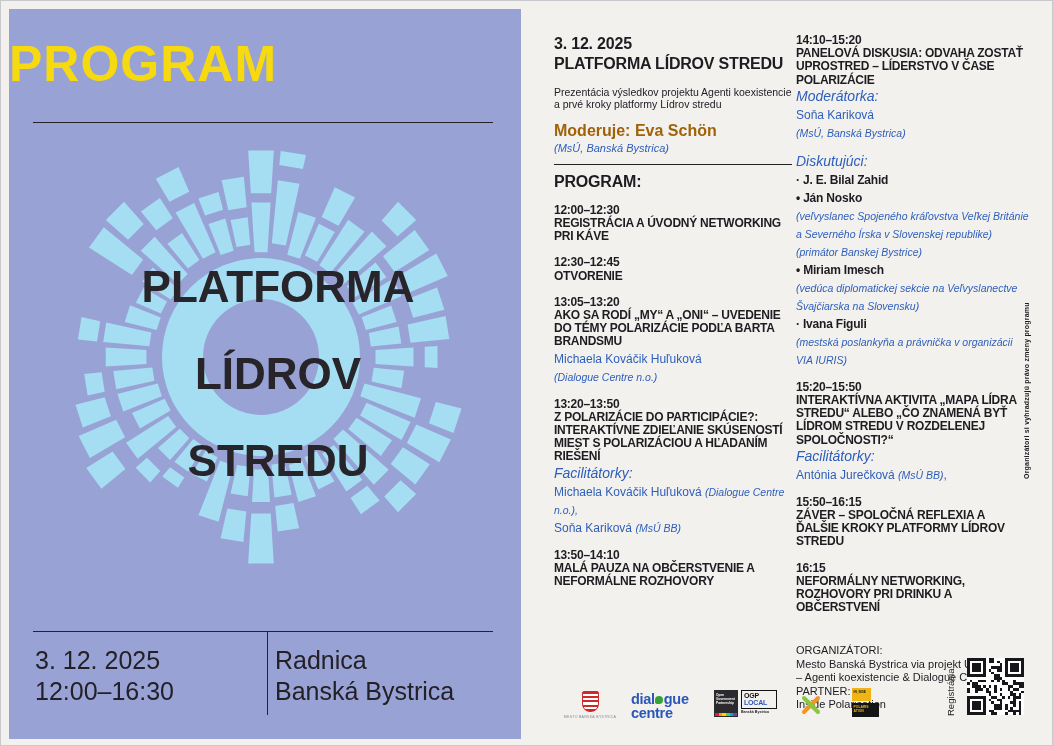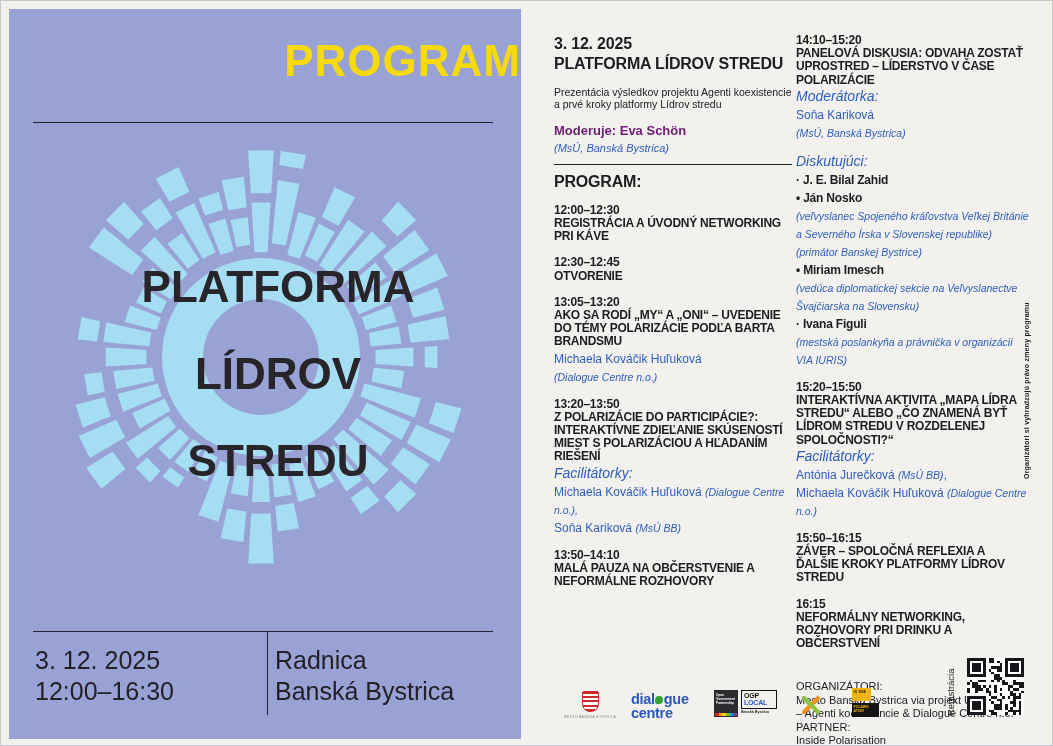--- a/index.html
+++ b/index.html
@@ -1,39 +1,39 @@
 <!DOCTYPE html>
 <html><head>
 <meta charset="utf-8">
 <style>
   html,body{margin:0;padding:0;background:#dcdbde;}
   .stage{position:relative;width:1053px;height:746px;background:#f2f1ee;border:1px solid #c9c8cc;box-sizing:border-box;overflow:hidden;
          font-family:"Liberation Sans","DejaVu Sans",sans-serif;-webkit-font-smoothing:antialiased;}
   
   .left-panel{position:absolute;left:8px;top:8px;width:512px;height:730px;background:#99a2d4;overflow:hidden;}
-  .program-head{position:absolute;top:30px;left:0;width:100%;text-align:right;
-                font-size:44px;line-height:1;font-weight:700;letter-spacing:1px;color:#f7d90f;}
+  .program-head{position:absolute;top:30px;left:0;width:100%;text-align:left;
+                font-size:50px;line-height:1;font-weight:700;letter-spacing:1px;color:#f7d90f;}
   .rule{position:absolute;left:24px;width:460px;border-top:1.5px solid #26242a;}
   .rule-top{top:113px;}
   .rule-bottom{top:622px;}
   .vdiv{position:absolute;left:258px;top:622px;height:84px;border-left:1.5px solid #26242a;}
   .sunburst{position:absolute;left:32px;top:128px;width:440px;height:440px;}
   .big-title{position:absolute;top:234px;left:13px;width:100%;text-align:center;
              font-size:44px;line-height:87px;font-weight:700;letter-spacing:0;color:#27242a;}
   .big-title div{white-space:nowrap;}
   .panel-meta{position:absolute;top:636px;font-size:25px;line-height:31px;font-weight:400;color:#232027;letter-spacing:0;}
   .date-block{left:26px;}
   .venue-block{left:266px;}
   
   .col{position:absolute;top:33px;color:#232027;}
   .col-mid{left:553px;width:238px;}
   .col-right{left:795px;width:233px;}
   .h-date,.h-title{font-size:16px;line-height:20px;font-weight:700;letter-spacing:-0.2px;color:#1d1c21;white-space:nowrap;}
   .intro{margin-top:12px;font-size:10.5px;line-height:12.4px;color:#232027;}
-  .moderator{margin-top:12px;font-size:13px;line-height:16px;font-weight:700;color:#701a75;}
+  .moderator{margin-top:12px;font-size:16px;line-height:16px;font-weight:700;color:#a16207;}
   .mod-affil{margin-top:3px;font-size:11px;line-height:13px;font-style:italic;color:#2e5ebb;}
   .mid-rule{margin:9px 0 7px 0;border:none;border-top:1.5px solid #222026;}
   .program-heading{font-size:16px;line-height:20px;font-weight:700;letter-spacing:-0.2px;color:#1d1c21;margin-bottom:12px;}
   
   .item{margin-bottom:13px;}
   .time,.ititle{font-size:12px;line-height:13.2px;font-weight:700;letter-spacing:-0.25px;color:#1d1c21;}
   .line{}
   .line.gap{height:11px;}
   .seg-role{font-size:14px;line-height:13px;font-style:italic;color:#2e5ebb;}
   .seg-name{font-size:12px;line-height:14.5px;color:#2e5ebb;}
@@ -228,21 +228,20 @@
           <div class="line"><span class="seg-speaker">• Miriam Imesch</span></div>
           <div class="line"><span class="seg-affil">(vedúca diplomatickej sekcie na Veľvyslanectve Švajčiarska na Slovensku)</span></div>
           <div class="line"><span class="seg-speaker">· Ivana Figuli</span></div>
           <div class="line"><span class="seg-affil">(mestská poslankyňa a právnička v organizácii VIA IURIS)</span></div>
         </div>
         <div class="item">
           <div class="time">15:20–15:50</div>
           <div class="ititle">INTERAKTÍVNA AKTIVITA „MAPA LÍDRA STREDU“ ALEBO „ČO ZNAMENÁ BYŤ LÍDROM STREDU V ROZDELENEJ SPOLOČNOSTI?“</div>
           <div class="line"><span class="seg-role">Facilitátorky:</span></div>
           <div class="line"><span class="seg-name">Antónia Jurečková </span><span class="seg-affil">(MsÚ BB)</span><span class="seg-name">,</span></div>
-          <div class="line"><span class="seg-name">Michaela Kováčik Huľuková </span><span class="seg-affil">(Dialogue Centre n.o.)</span></div>
         </div>
         <div class="item">
           <div class="time">15:50–16:15</div>
           <div class="ititle">ZÁVER – SPOLOČNÁ REFLEXIA A ĎALŠIE KROKY PLATFORMY LÍDROV STREDU</div>
         </div>
         <div class="item">
           <div class="time">16:15</div>
           <div class="ititle">NEFORMÁLNY NETWORKING, ROZHOVORY PRI DRINKU A OBČERSTVENÍ</div>
         </div>
       </div>

